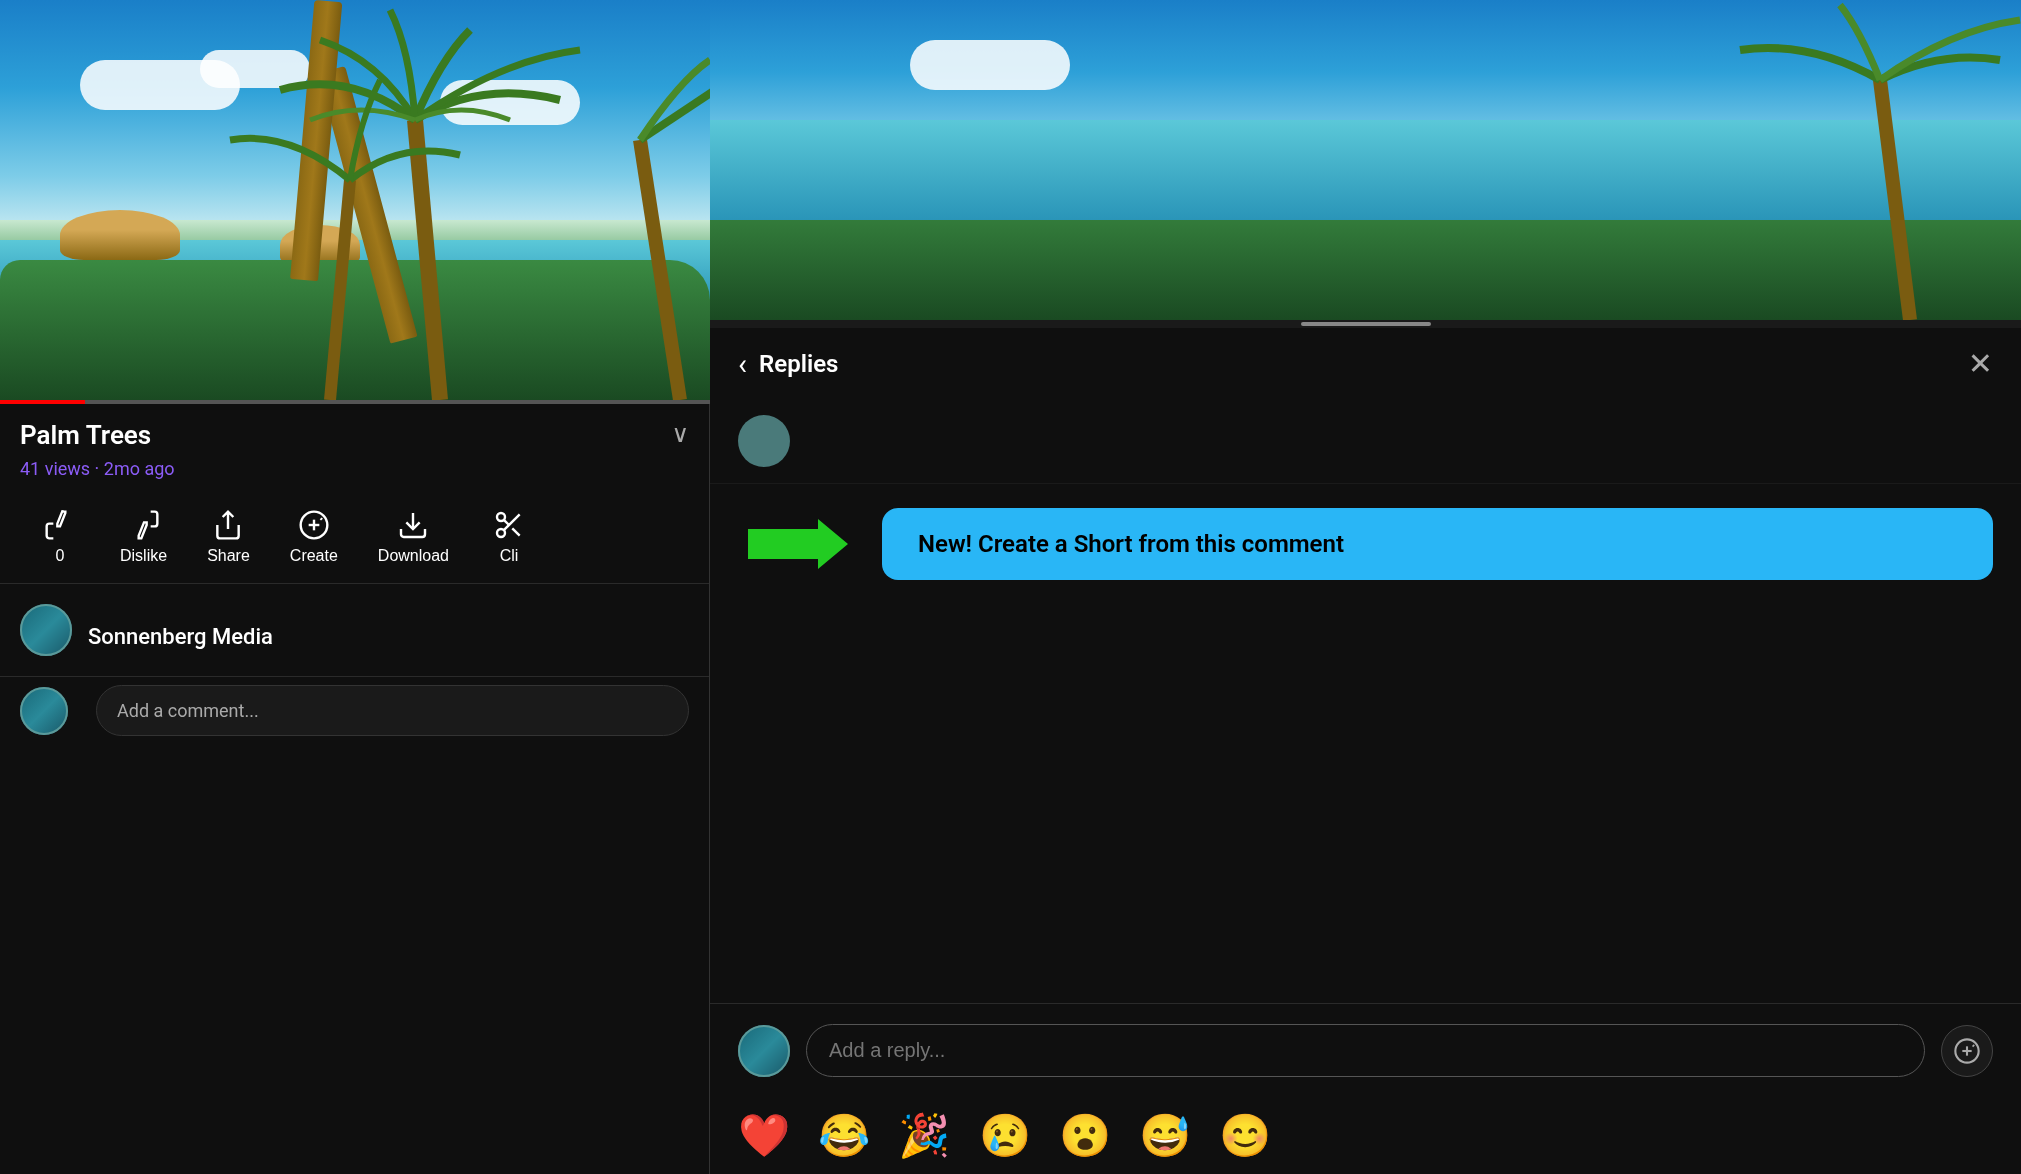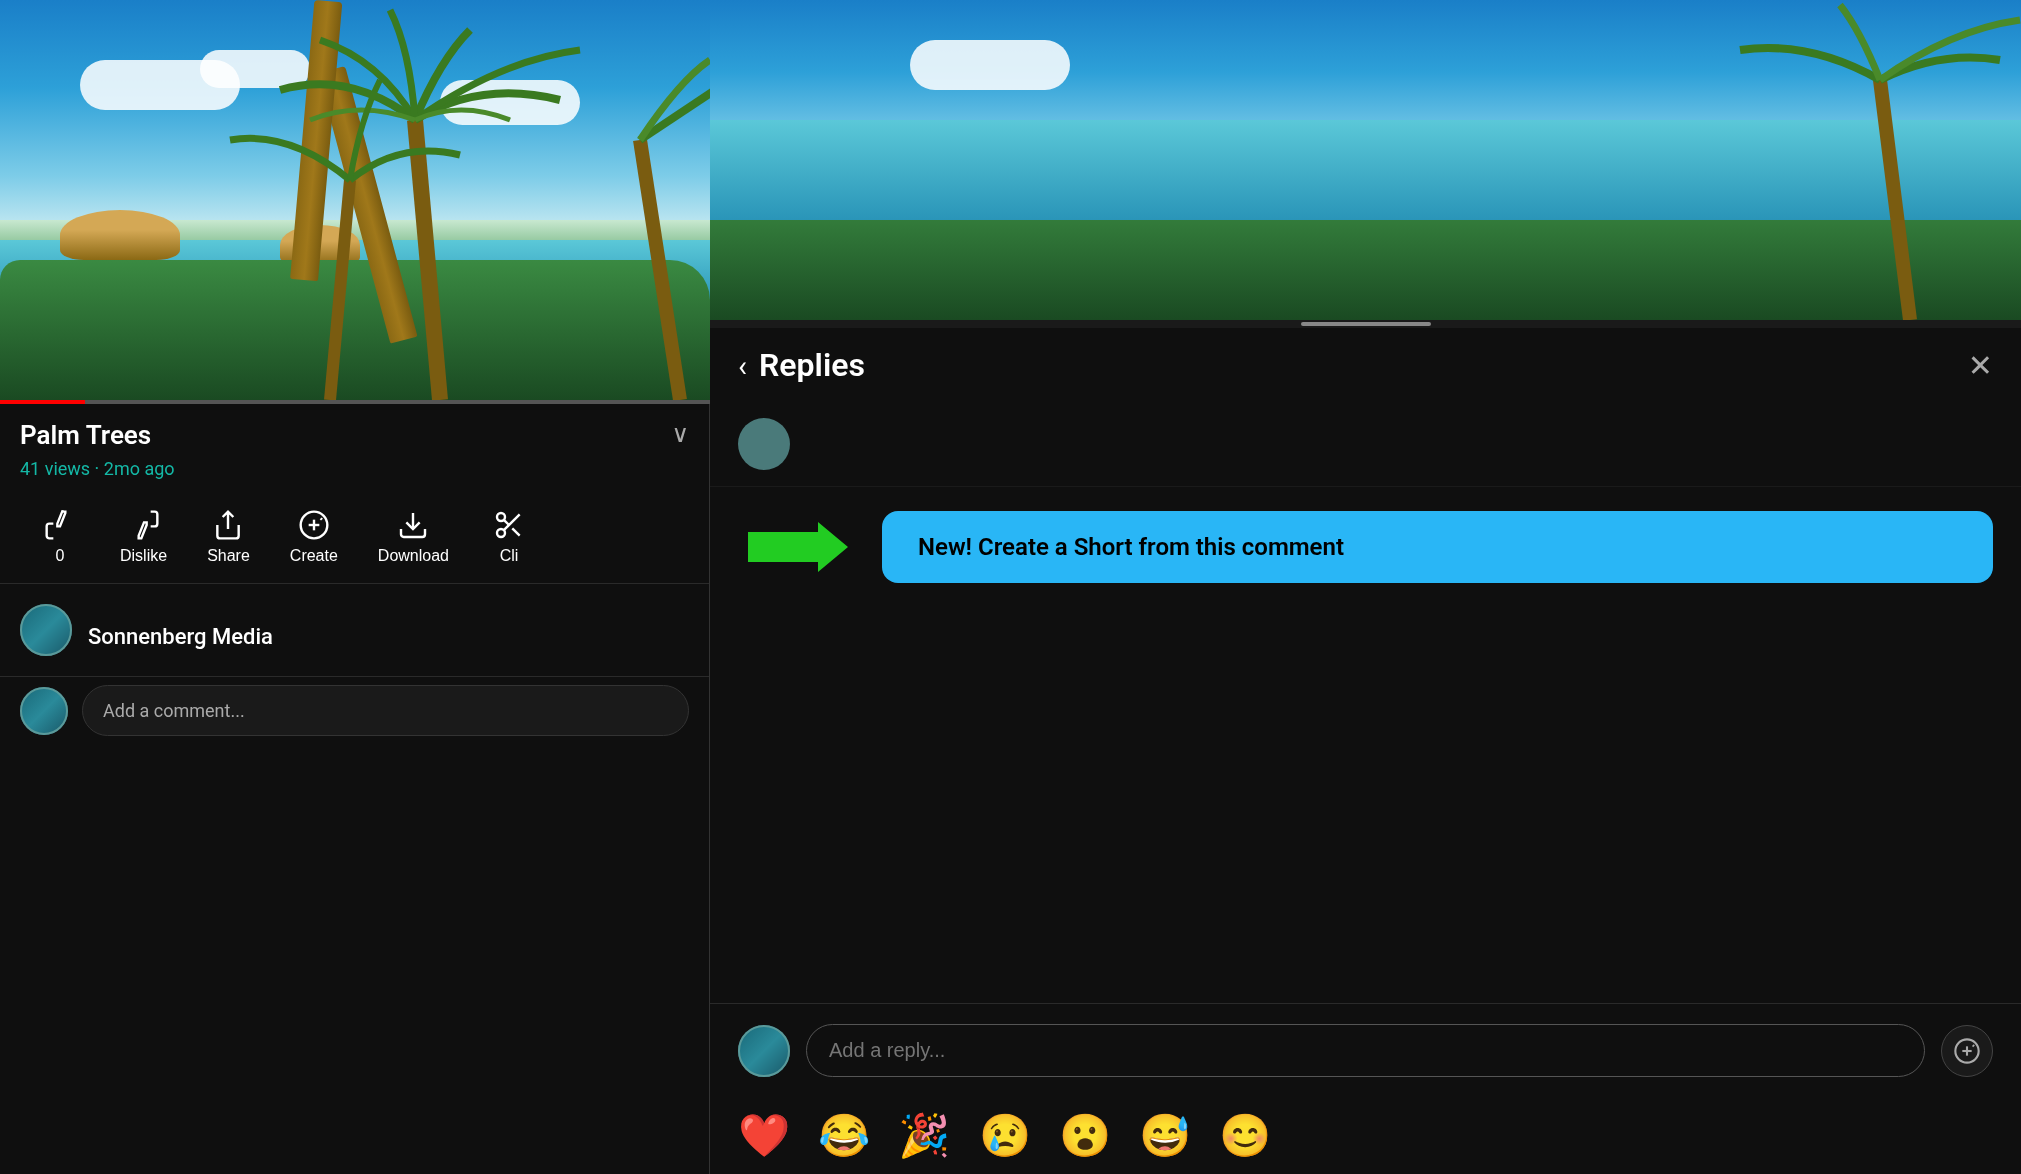--- a/index.html
+++ b/index.html
@@ -95,21 +95,21 @@
       justify-content: space-between;
       align-items: flex-start;
     }
     .video-title {
       font-size: 26px;
       font-weight: 600;
       color: #fff;
     }
     .video-meta {
       font-size: 18px;
-      color: #14b8a6;
+      color: #8b5cf6;
       padding: 0 20px 12px;
     }
     .chevron-icon {
       color: #aaa;
       font-size: 24px;
       cursor: pointer;
     }
 
     .action-bar {
       display: flex;
@@ -166,21 +166,21 @@
       padding: 18px 20px 12px;
     }
     .sort-icon {
       font-size: 24px;
       color: #aaa;
     }
 
     .add-comment-row {
       display: flex;
       align-items: center;
-      gap: 14px;
+      gap: 28px;
       padding: 8px 20px;
     }
     .comment-avatar {
       width: 48px;
       height: 48px;
       border-radius: 50%;
       background: #2a5a6a;
       display: flex;
       align-items: center;
       justify-content: center;
@@ -227,21 +227,21 @@
       justify-content: space-between;
       padding: 18px 28px;
     }
     .replies-back {
       color: #fff;
       font-size: 30px;
       cursor: pointer;
       margin-right: 12px;
     }
     .replies-title {
-      font-size: 32px;
+      font-size: 24px;
       font-weight: 600;
       color: #fff;
       flex: 1;
     }
     .replies-close {
       color: #aaa;
       font-size: 30px;
       cursor: pointer;
     }
 

